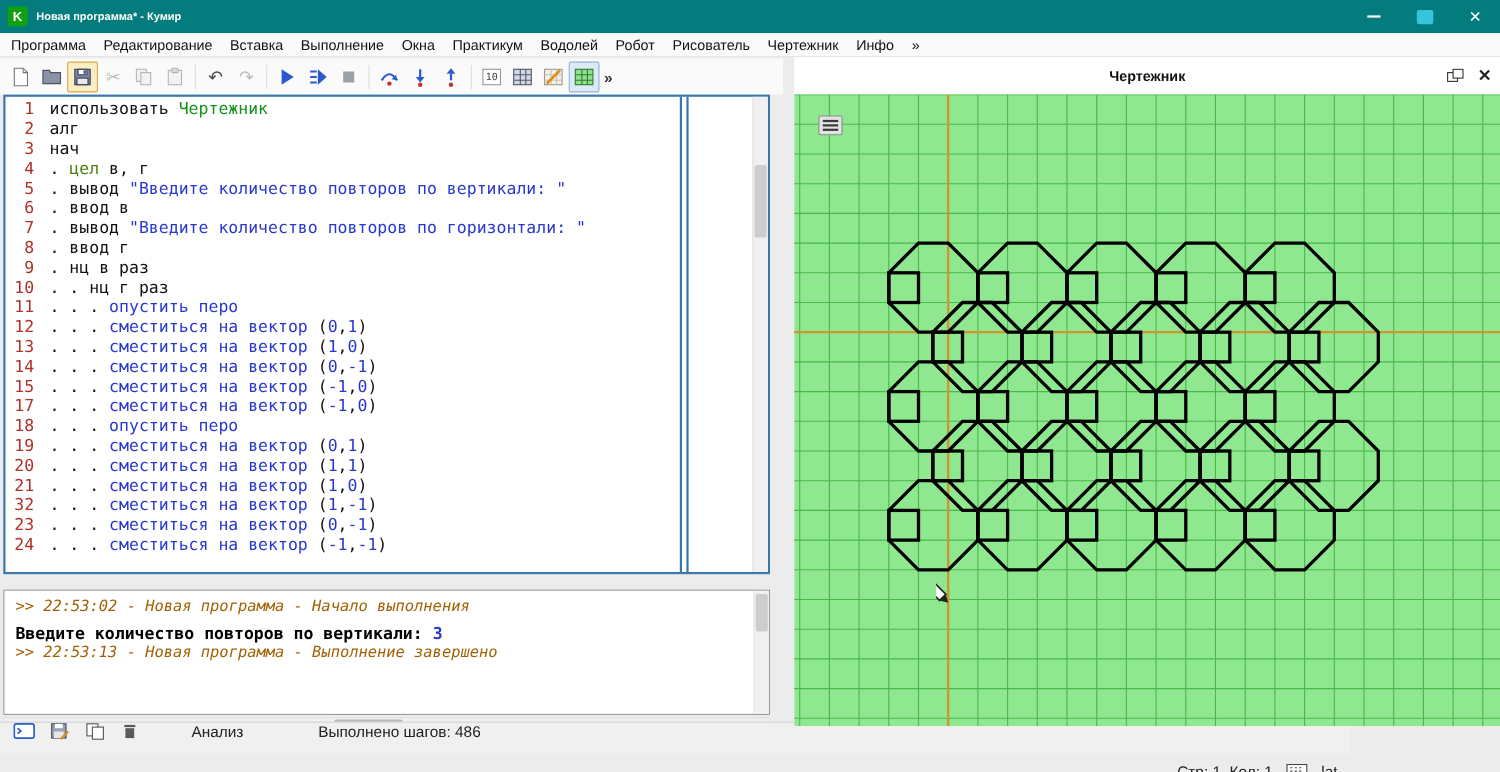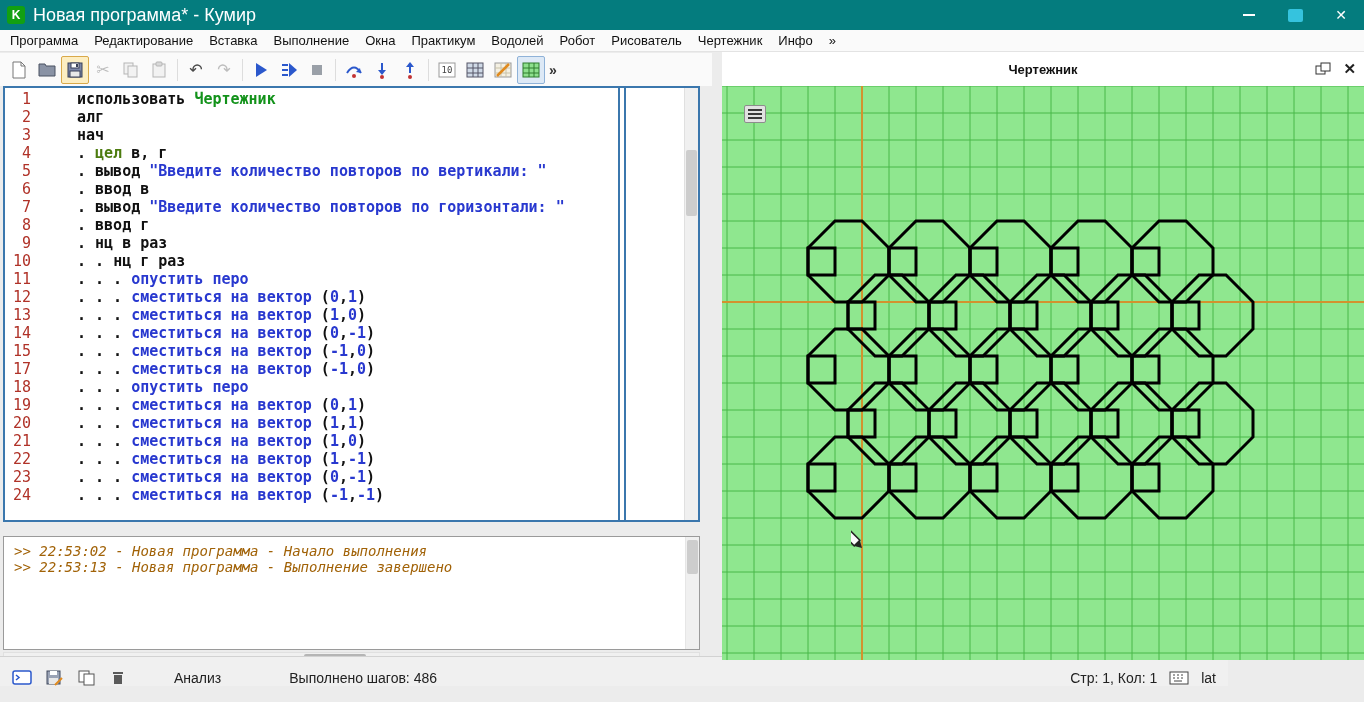--- a/index.html
+++ b/index.html
@@ -7,21 +7,21 @@
   body {
     width:1364px; height:702px; position:relative; overflow:hidden;
     background:#ececec; font-family:"Liberation Sans", sans-serif;
   }
   
   .titlebar { position:absolute; left:0; top:0; width:1364px; height:30px;
     background:#047c7e; display:flex; align-items:center; }
   .appicon { width:18px; height:18px; margin-left:7px; background:#12a012;
     border-radius:3px; color:#fff; font-weight:bold; font-size:12px;
     display:flex; align-items:center; justify-content:center; }
-  .titletext { color:#fff; font-size:18px; margin-left:8px; }
+  .titletext { color:#fff; font-size:10px; margin-left:8px;font-weight:bold; }
   .wincontrols { margin-left:auto; display:flex; height:30px; }
   .winbtn { width:46px; height:30px; display:flex; align-items:center;
     justify-content:center; color:#fff; font-size:14px; }
   .maxglyph { width:15px; height:13px; background:#35c3de; border-radius:2px; }
   .minglyph { width:12px; height:2px; background:#fff; }
   
   .menubar { position:absolute; left:0; top:30px; width:1364px; height:22px;
     background:#fafafa; border-bottom:1px solid #e3e3e3; display:flex;
     align-items:center; font-size:13px; color:#111; padding-left:2px; }
   .menu-item { padding:18px 8px; white-space:nowrap; }
@@ -39,21 +39,21 @@
   .more { font-weight:bold; color:#333; font-size:14px; padding:0 4px; }
   
   .editor { position:absolute; left:3px; top:86px; width:697px; height:436px;
     background:#fff; border:2px solid #3b77ad; }
   .codewrap { position:absolute; left:0; top:0; right:14px; bottom:0;
     overflow:hidden; padding-top:2px; }
   .codeline { display:flex; height:18px; line-height:18px; white-space:pre;
     font-family:"DejaVu Sans Mono", monospace; font-size:15px; }
   .lnum { width:40px; text-align:right; padding-right:14px; color:#b03228;
     flex:none; font-size:15px; }
-  .codetext { font-weight:bold;margin-left:32px; }
+  .codetext { font-weight:normal; }
   .tok-plain { color:#111; } .tok-kw { color:#111; }
   .tok-actor { color:#12921a; } .tok-type { color:#4d7c0f; }
   .tok-str, .tok-call, .tok-num { color:#2838cf; }
   .marginline { position:absolute; left:613px; top:0; height:100%; width:8px;
     border-left:2px solid #3b77ad; border-right:2px solid #3b77ad; }
   .vsb { position:absolute; right:0; top:0; width:14px; height:100%;
     background:#f0f0f0; border-left:1px solid #e0e0e0; }
   .vsb-thumb { position:absolute; left:1px; width:11px; background:#cdcdcd;
     border-radius:2px; }
   
@@ -65,21 +65,21 @@
   .con-io { color:#000; margin-top:8px; font-weight:bold; white-space:pre; }
   .con-input { color:#2838cf; }
   .console .vsb { border-left:1px solid #e6e6e6; }
   .hscroll { position:absolute; left:3px; top:652px; width:697px; height:14px;
     background:#f0f0f0; border:1px solid #e0e0e0; }
   .hscroll-thumb { position:absolute; left:300px; top:1px; width:62px;
     height:10px; background:#b5b5b5; border-radius:2px; }
   
   .statusbar { position:absolute; left:0; top:656px; width:1228px; height:30px;
     background:#f0f0f0; border-top:1px solid #d2d2d2; display:flex;
-    align-items:flex-end; font-size:14px; color:#222; padding:0 12px; }
+    align-items:flex-start; font-size:14px; color:#222; padding:0 12px; }
   .sb-icons { display:flex; align-items:center; gap:14px; }
   .sb-mode { margin-left:48px; }
   .sb-steps { margin-left:68px; }
   .sb-right { margin-left:auto; display:flex; align-items:center; gap:12px;margin-top:36px; }
   
   .drafter { position:absolute; left:722px; top:52px; width:642px; height:608px;
     background:#fff; }
   .dheader { height:34px; display:flex; align-items:center; justify-content:center;
     position:relative; font-weight:bold; font-size:13px; color:#111; }
   .dhbtns { position:absolute; right:8px; top:0; height:34px; display:flex;
@@ -252,33 +252,34 @@
       <div class="codeline"><span class="lnum">11</span><span class="codetext"><span class="tok-plain">. . . </span><span class="tok-call">опустить перо</span></span></div>
       <div class="codeline"><span class="lnum">12</span><span class="codetext"><span class="tok-plain">. . . </span><span class="tok-call">сместиться на вектор </span><span class="tok-plain">(</span><span class="tok-num">0</span><span class="tok-plain">,</span><span class="tok-num">1</span><span class="tok-plain">)</span></span></div>
       <div class="codeline"><span class="lnum">13</span><span class="codetext"><span class="tok-plain">. . . </span><span class="tok-call">сместиться на вектор </span><span class="tok-plain">(</span><span class="tok-num">1</span><span class="tok-plain">,</span><span class="tok-num">0</span><span class="tok-plain">)</span></span></div>
       <div class="codeline"><span class="lnum">14</span><span class="codetext"><span class="tok-plain">. . . </span><span class="tok-call">сместиться на вектор </span><span class="tok-plain">(</span><span class="tok-num">0</span><span class="tok-plain">,</span><span class="tok-num">-1</span><span class="tok-plain">)</span></span></div>
       <div class="codeline"><span class="lnum">15</span><span class="codetext"><span class="tok-plain">. . . </span><span class="tok-call">сместиться на вектор </span><span class="tok-plain">(</span><span class="tok-num">-1</span><span class="tok-plain">,</span><span class="tok-num">0</span><span class="tok-plain">)</span></span></div>
       <div class="codeline"><span class="lnum">17</span><span class="codetext"><span class="tok-plain">. . . </span><span class="tok-call">сместиться на вектор </span><span class="tok-plain">(</span><span class="tok-num">-1</span><span class="tok-plain">,</span><span class="tok-num">0</span><span class="tok-plain">)</span></span></div>
       <div class="codeline"><span class="lnum">18</span><span class="codetext"><span class="tok-plain">. . . </span><span class="tok-call">опустить перо</span></span></div>
       <div class="codeline"><span class="lnum">19</span><span class="codetext"><span class="tok-plain">. . . </span><span class="tok-call">сместиться на вектор </span><span class="tok-plain">(</span><span class="tok-num">0</span><span class="tok-plain">,</span><span class="tok-num">1</span><span class="tok-plain">)</span></span></div>
       <div class="codeline"><span class="lnum">20</span><span class="codetext"><span class="tok-plain">. . . </span><span class="tok-call">сместиться на вектор </span><span class="tok-plain">(</span><span class="tok-num">1</span><span class="tok-plain">,</span><span class="tok-num">1</span><span class="tok-plain">)</span></span></div>
       <div class="codeline"><span class="lnum">21</span><span class="codetext"><span class="tok-plain">. . . </span><span class="tok-call">сместиться на вектор </span><span class="tok-plain">(</span><span class="tok-num">1</span><span class="tok-plain">,</span><span class="tok-num">0</span><span class="tok-plain">)</span></span></div>
-      <div class="codeline"><span class="lnum">22</span><span class="codetext"><span class="tok-plain">. . . </span><span class="tok-call">сместиться на вектор </span><span class="tok-plain">(</span><span class="tok-num">1</span><span class="tok-plain">,</span><span class="tok-num">-1</span><span class="tok-plain">)</span></span></div>
+      <div class="codeline"><span class="lnum">32</span><span class="codetext"><span class="tok-plain">. . . </span><span class="tok-call">сместиться на вектор </span><span class="tok-plain">(</span><span class="tok-num">1</span><span class="tok-plain">,</span><span class="tok-num">-1</span><span class="tok-plain">)</span></span></div>
       <div class="codeline"><span class="lnum">23</span><span class="codetext"><span class="tok-plain">. . . </span><span class="tok-call">сместиться на вектор </span><span class="tok-plain">(</span><span class="tok-num">0</span><span class="tok-plain">,</span><span class="tok-num">-1</span><span class="tok-plain">)</span></span></div>
       <div class="codeline"><span class="lnum">24</span><span class="codetext"><span class="tok-plain">. . . </span><span class="tok-call">сместиться на вектор </span><span class="tok-plain">(</span><span class="tok-num">-1</span><span class="tok-plain">,</span><span class="tok-num">-1</span><span class="tok-plain">)</span></span></div>
     </div>
   <div class="marginline"></div>
   <div class="vsb">
     <div class="vsb-thumb" style="top:62px;height:66px;"></div>
   </div>
 </div>
 
 <div class="console">
   <div>
       <div class="con-meta">&gt;&gt; 22:53:02 - Новая программа - Начало выполнения</div>
+      <div class="con-io"><span class="con-text">Введите количество повторов по вертикали: </span><span class="con-input">3</span></div>
       <div class="con-meta con-meta2">&gt;&gt; 22:53:13 - Новая программа - Выполнение завершено</div>
     </div>
   <div class="vsb">
     <div class="vsb-thumb" style="top:3px;height:34px;"></div>
   </div>
 </div>
 <div class="hscroll">
   <div class="hscroll-thumb"></div>
 </div>
 

